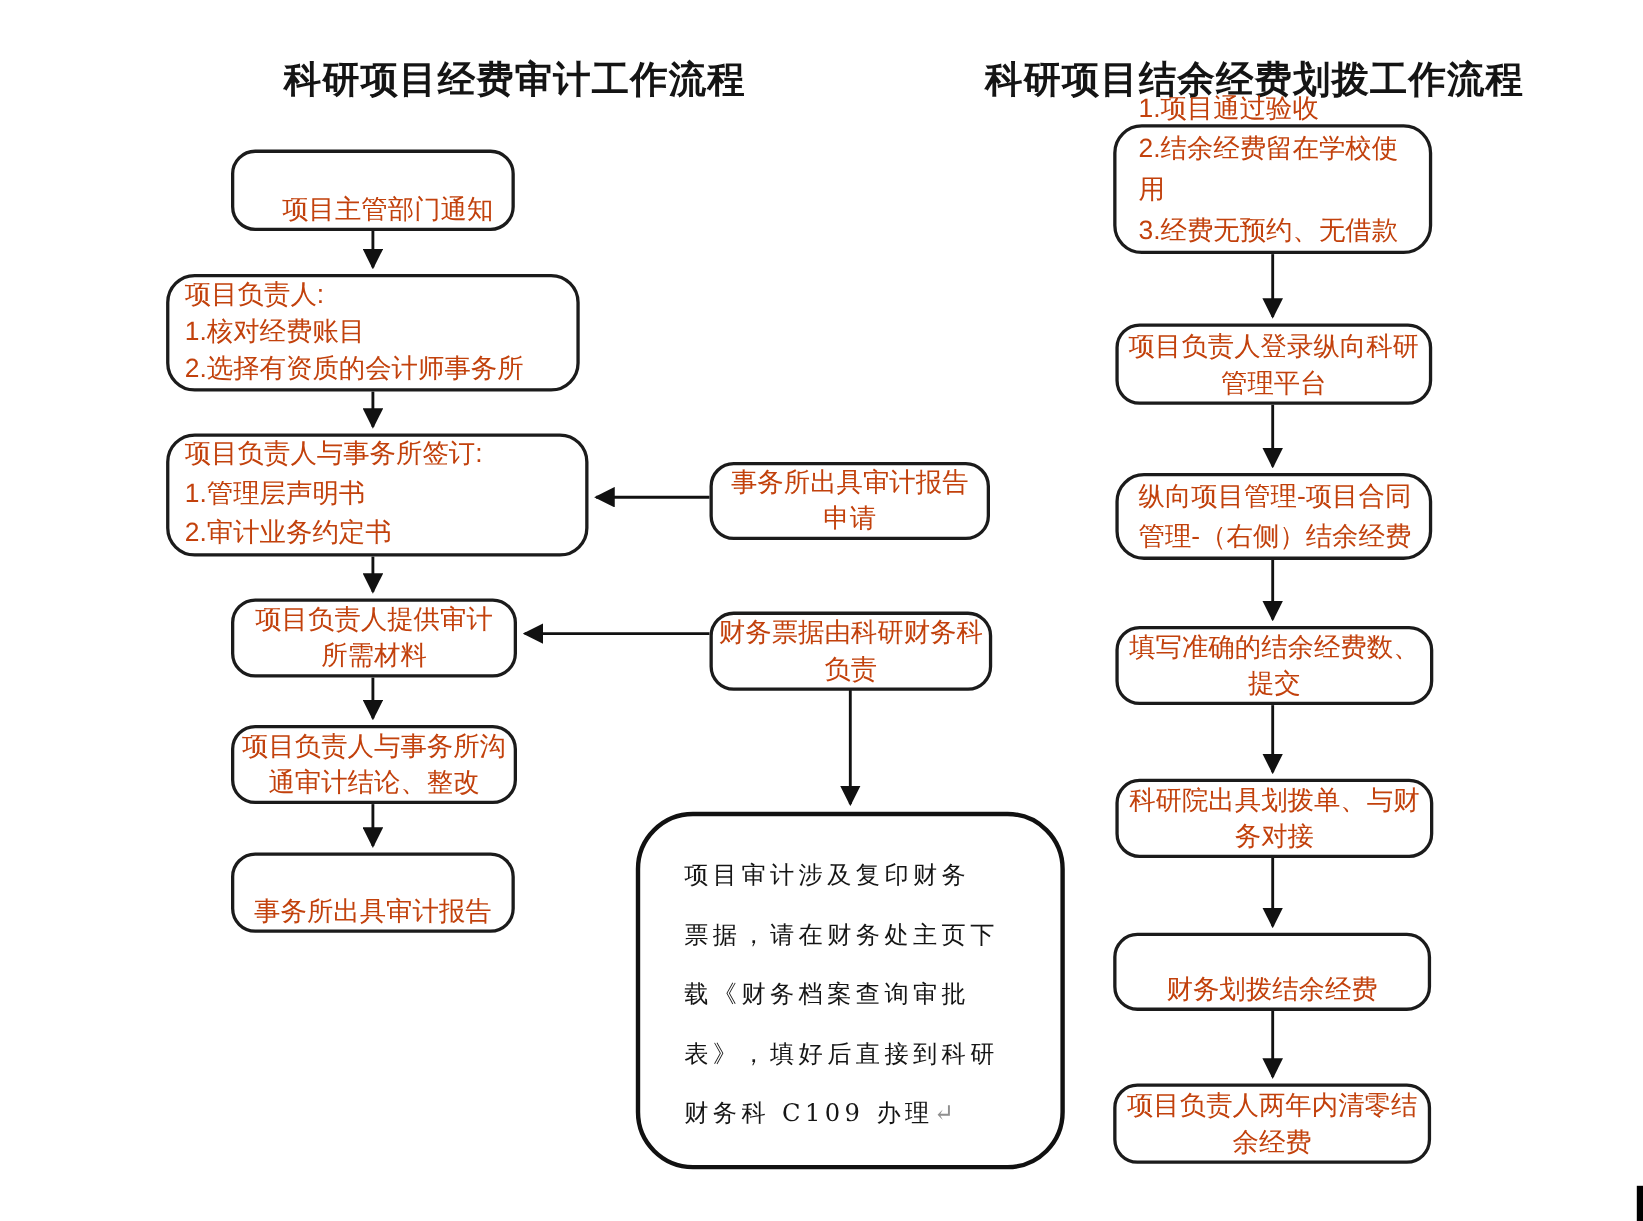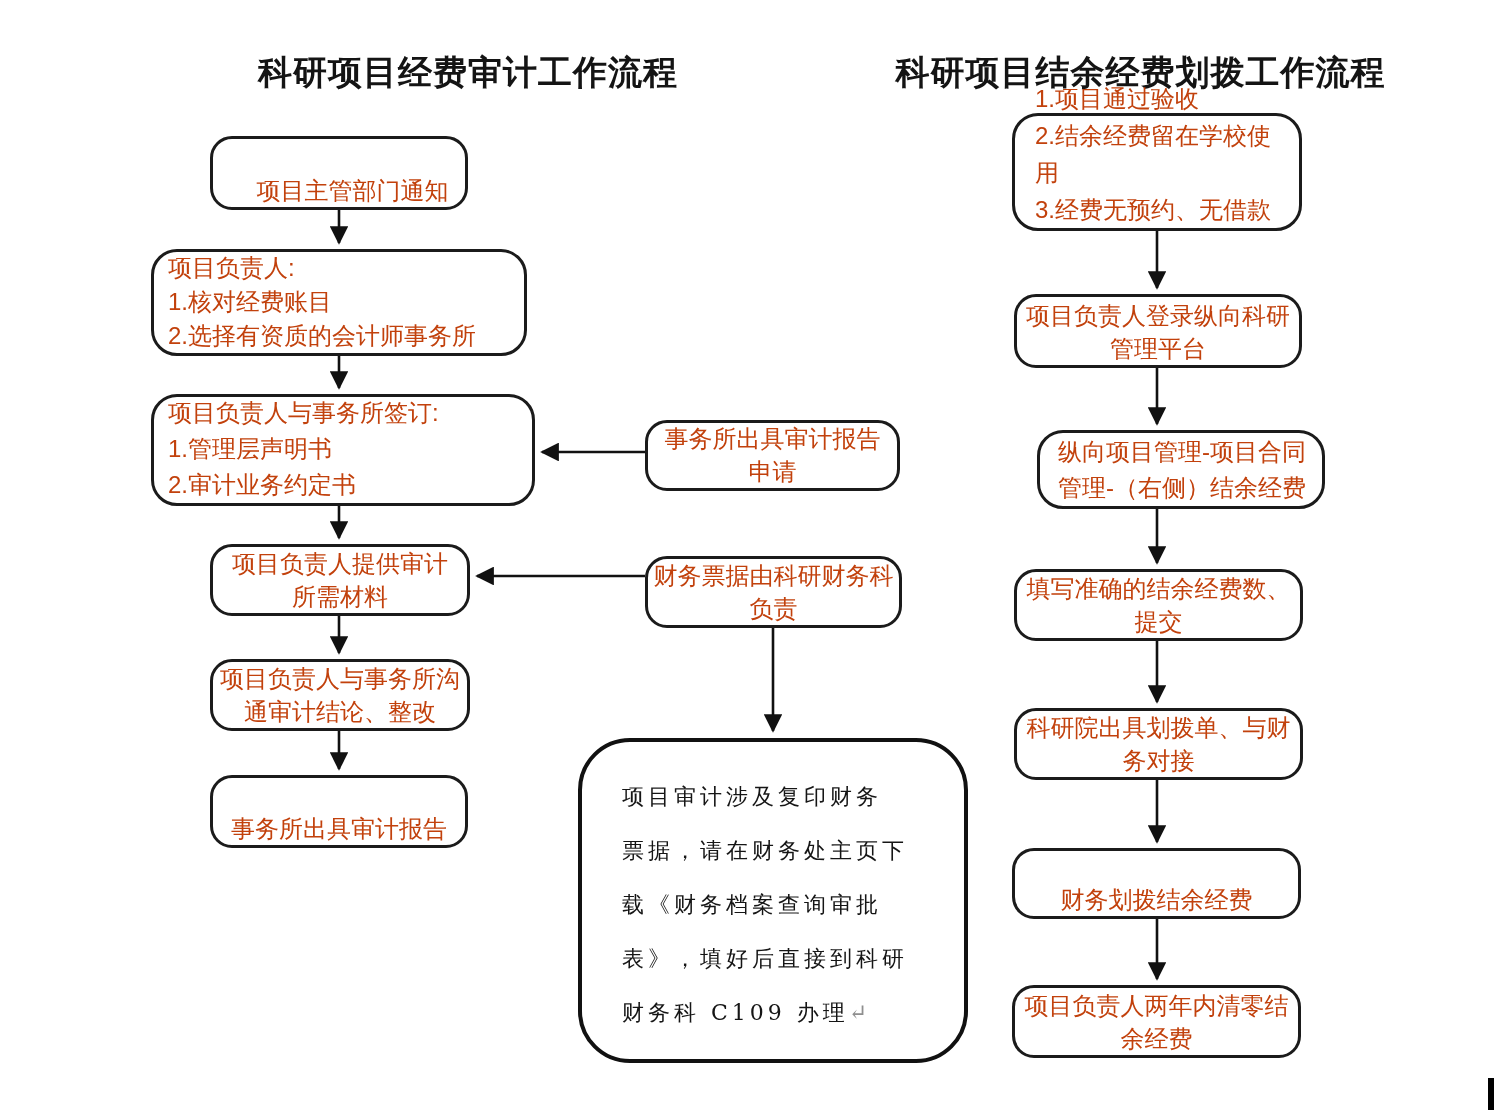--- a/index.html
+++ b/index.html
@@ -144,21 +144,21 @@
     <span>1.项目通过验收
 2.结余经费留在学校使用
 3.经费无预约、无借款</span>
   </div>
 
   <div class="node center" style="left:1014px;top:294px;width:288px;height:74px;">
     <span>项目负责人登录纵向科研
 管理平台</span>
   </div>
 
-  <div class="node left-align" style="left:1014px;top:430px;width:288px;height:79px;padding:0 6px 0 18px;line-height:36px;margin-left:23px;">
+  <div class="node left-align" style="left:1014px;top:430px;width:288px;height:79px;padding:0 6px 0 18px;line-height:36px;">
     <span>纵向项目管理-项目合同
 管理-（右侧）结余经费</span>
   </div>
 
   <div class="node center" style="left:1014px;top:569px;width:289px;height:72px;">
     <span>填写准确的结余经费数、
 提交</span>
   </div>
 
   <div class="node center" style="left:1014px;top:708px;width:289px;height:72px;">

